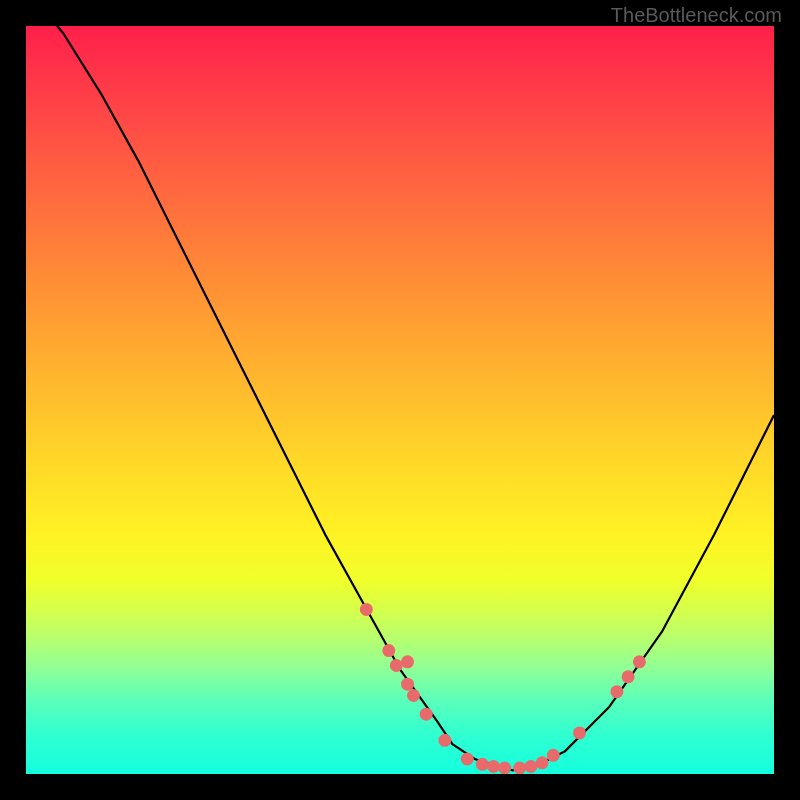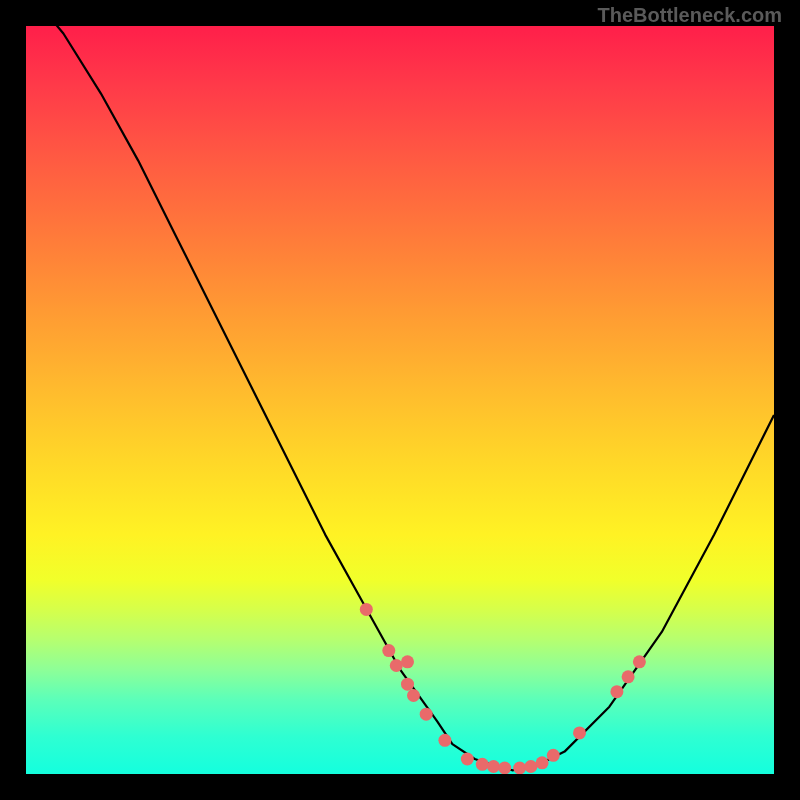--- a/index.html
+++ b/index.html
@@ -9,21 +9,21 @@
     background: #000;
     position: relative;
     font-family: Arial, sans-serif;
   }
   .watermark {
     position: absolute;
     top: 4px;
     right: 18px;
     color: #5a5a5a;
     font-size: 20px;
-    font-weight: 700;
+    font-weight: 400;
     z-index: 10;
     text-align: center;
   }
   .plot-area {
     position: absolute;
     left: 26px;
     top: 26px;
     width: 748px;
     height: 748px;
     overflow: hidden;

